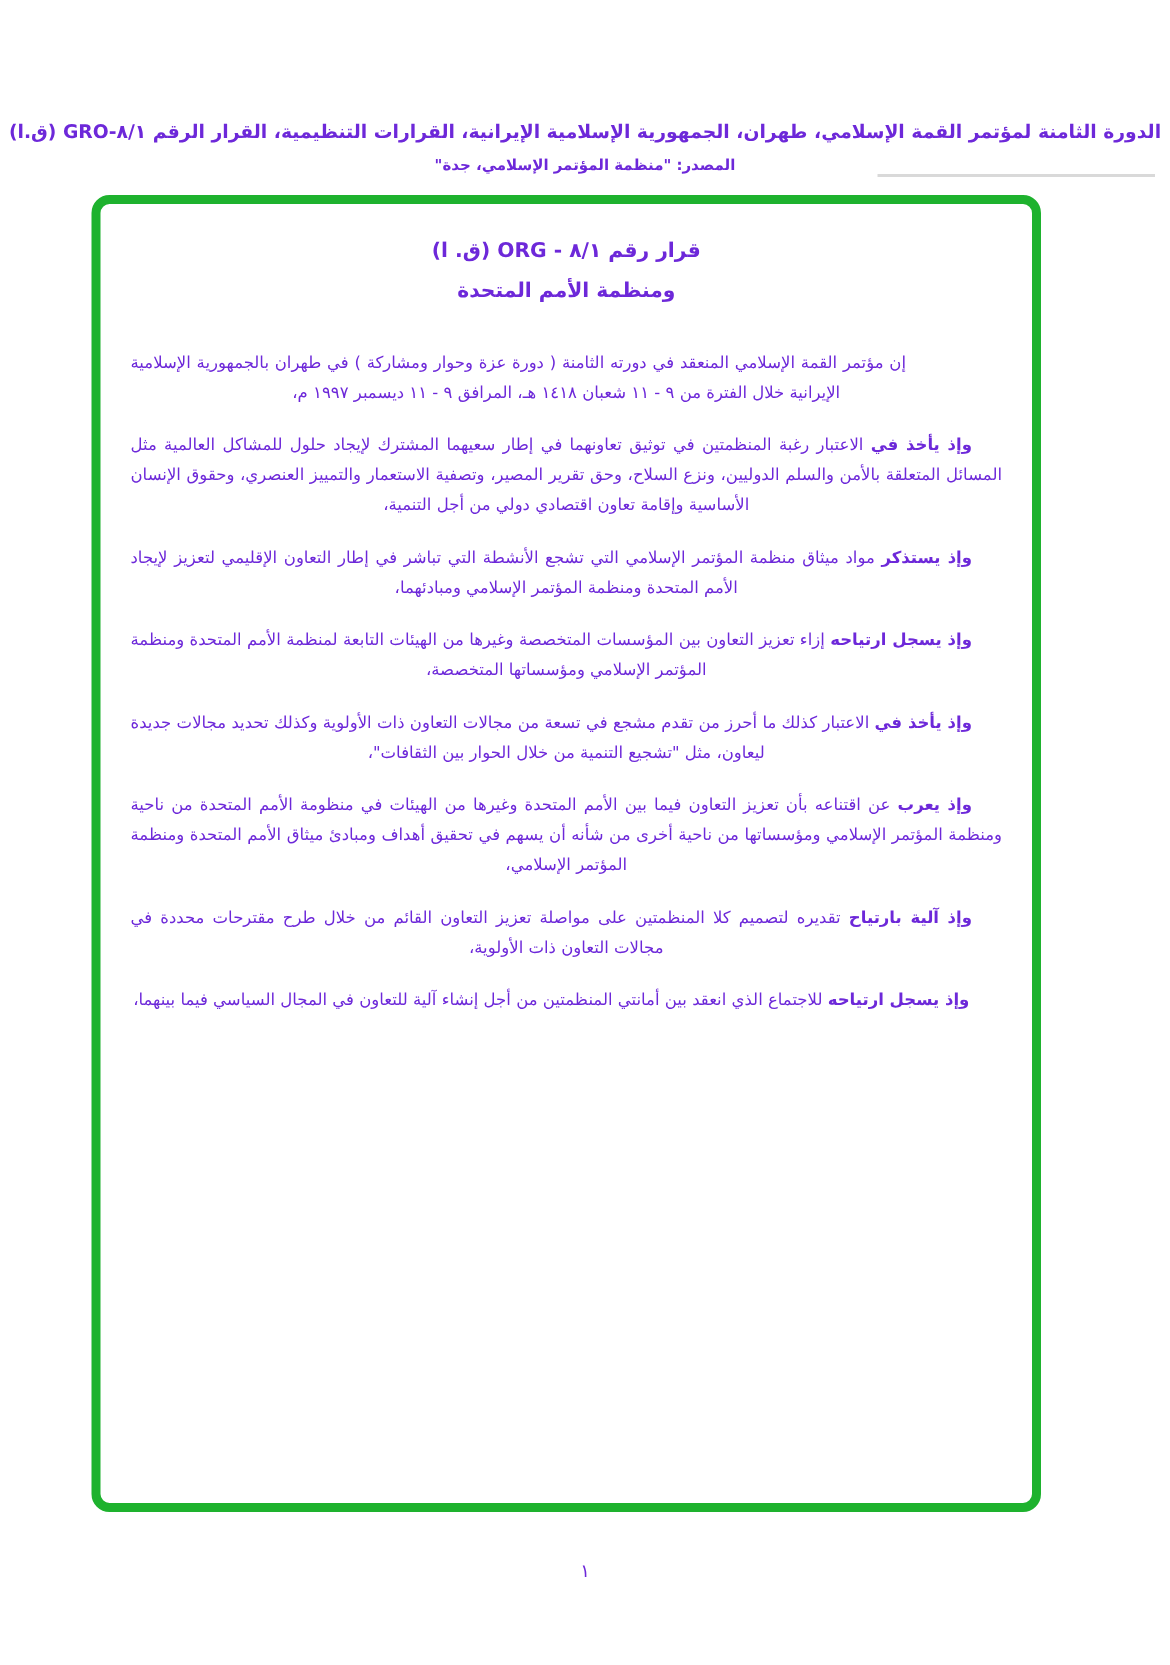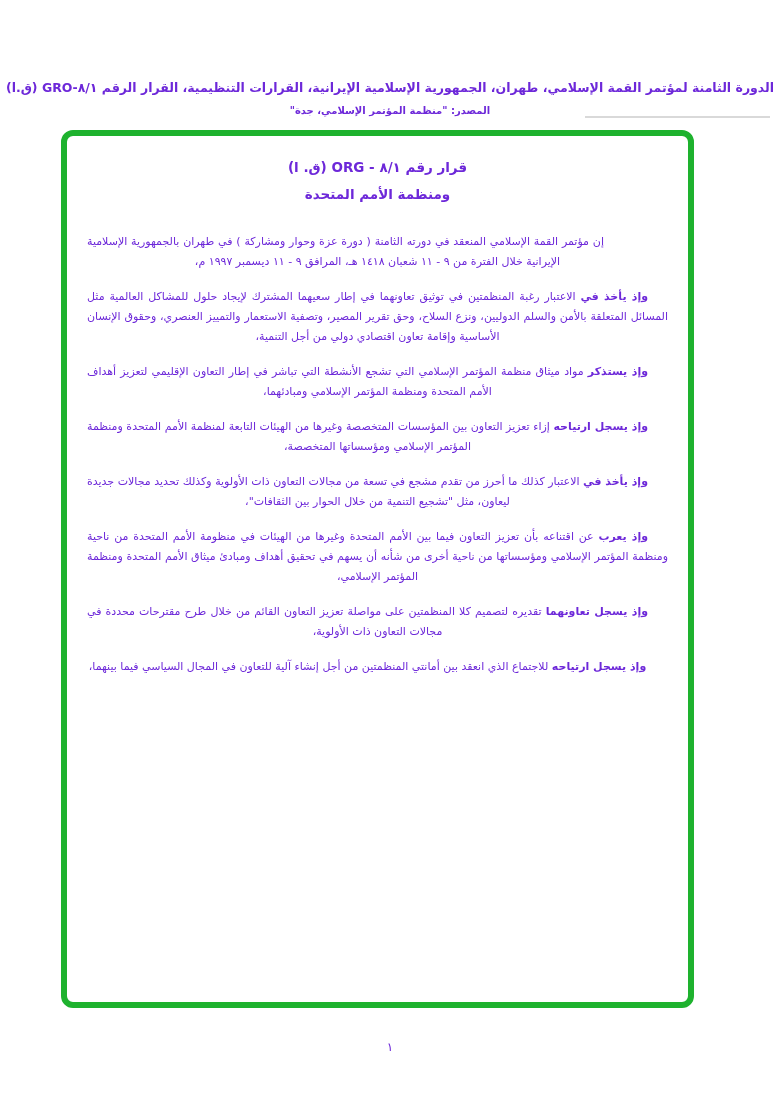--- a/index.html
+++ b/index.html
@@ -79,24 +79,24 @@
 
   <div class="green-box" style="border-color: rgb(30, 178, 46);">
     <div class="res-title">
       <div>قرار رقم ٨/١ - ORG (ق. ا)</div>
       <div>ومنظمة الأمم المتحدة</div>
     </div>
 
     <div class="paras" id="paras">
         <p class="first"><span>إن مؤتمر القمة الإسلامي المنعقد في دورته الثامنة ( دورة عزة وحوار ومشاركة ) في طهران بالجمهورية الإسلامية الإيرانية خلال الفترة من ٩ - ١١ شعبان ١٤١٨ هـ، المرافق ٩ - ١١ ديسمبر ١٩٩٧ م،</span></p>
         <p><b>وإذ يأخذ في</b><span> الاعتبار رغبة المنظمتين في توثيق تعاونهما في إطار سعيهما المشترك لإيجاد حلول للمشاكل العالمية مثل المسائل المتعلقة بالأمن والسلم الدوليين، ونزع السلاح، وحق تقرير المصير، وتصفية الاستعمار والتمييز العنصري، وحقوق الإنسان الأساسية وإقامة تعاون اقتصادي دولي من أجل التنمية،</span></p>
-        <p><b>وإذ يستذكر</b><span> مواد ميثاق منظمة المؤتمر الإسلامي التي تشجع الأنشطة التي تباشر في إطار التعاون الإقليمي لتعزيز أهداف الأمم المتحدة ومنظمة المؤتمر الإسلامي ومبادئهما،</span></p>
+        <p><b>وإذ يستذكر</b><span> مواد ميثاق منظمة المؤتمر الإسلامي التي تشجع الأنشطة التي تباشر في إطار التعاون الإقليمي لتعزيز لإيجاد الأمم المتحدة ومنظمة المؤتمر الإسلامي ومبادئهما،</span></p>
         <p><b>وإذ يسجل ارتياحه</b><span> إزاء تعزيز التعاون بين المؤسسات المتخصصة وغيرها من الهيئات التابعة لمنظمة الأمم المتحدة ومنظمة المؤتمر الإسلامي ومؤسساتها المتخصصة،</span></p>
         <p><b>وإذ يأخذ في</b><span> الاعتبار كذلك ما أحرز من تقدم مشجع في تسعة من مجالات التعاون ذات الأولوية وكذلك تحديد مجالات جديدة ليعاون، مثل "تشجيع التنمية من خلال الحوار بين الثقافات"،</span></p>
         <p><b>وإذ يعرب</b><span> عن اقتناعه بأن تعزيز التعاون فيما بين الأمم المتحدة وغيرها من الهيئات في منظومة الأمم المتحدة من ناحية ومنظمة المؤتمر الإسلامي ومؤسساتها من ناحية أخرى من شأنه أن يسهم في تحقيق أهداف ومبادئ ميثاق الأمم المتحدة ومنظمة المؤتمر الإسلامي،</span></p>
-        <p><b>وإذ يسجل تعاونهما</b><span> تقديره لتصميم كلا المنظمتين على مواصلة تعزيز التعاون القائم من خلال طرح مقترحات محددة في مجالات التعاون ذات الأولوية،</span></p>
+        <p><b>وإذ آلية بارتياح</b><span> تقديره لتصميم كلا المنظمتين على مواصلة تعزيز التعاون القائم من خلال طرح مقترحات محددة في مجالات التعاون ذات الأولوية،</span></p>
         <p><b>وإذ يسجل ارتياحه</b><span> للاجتماع الذي انعقد بين أمانتي المنظمتين من أجل إنشاء آلية للتعاون في المجال السياسي فيما بينهما،</span></p>
       </div>
   </div>
 
   <div class="page-number">١</div>
 
 </div>
 
 </body></html>

